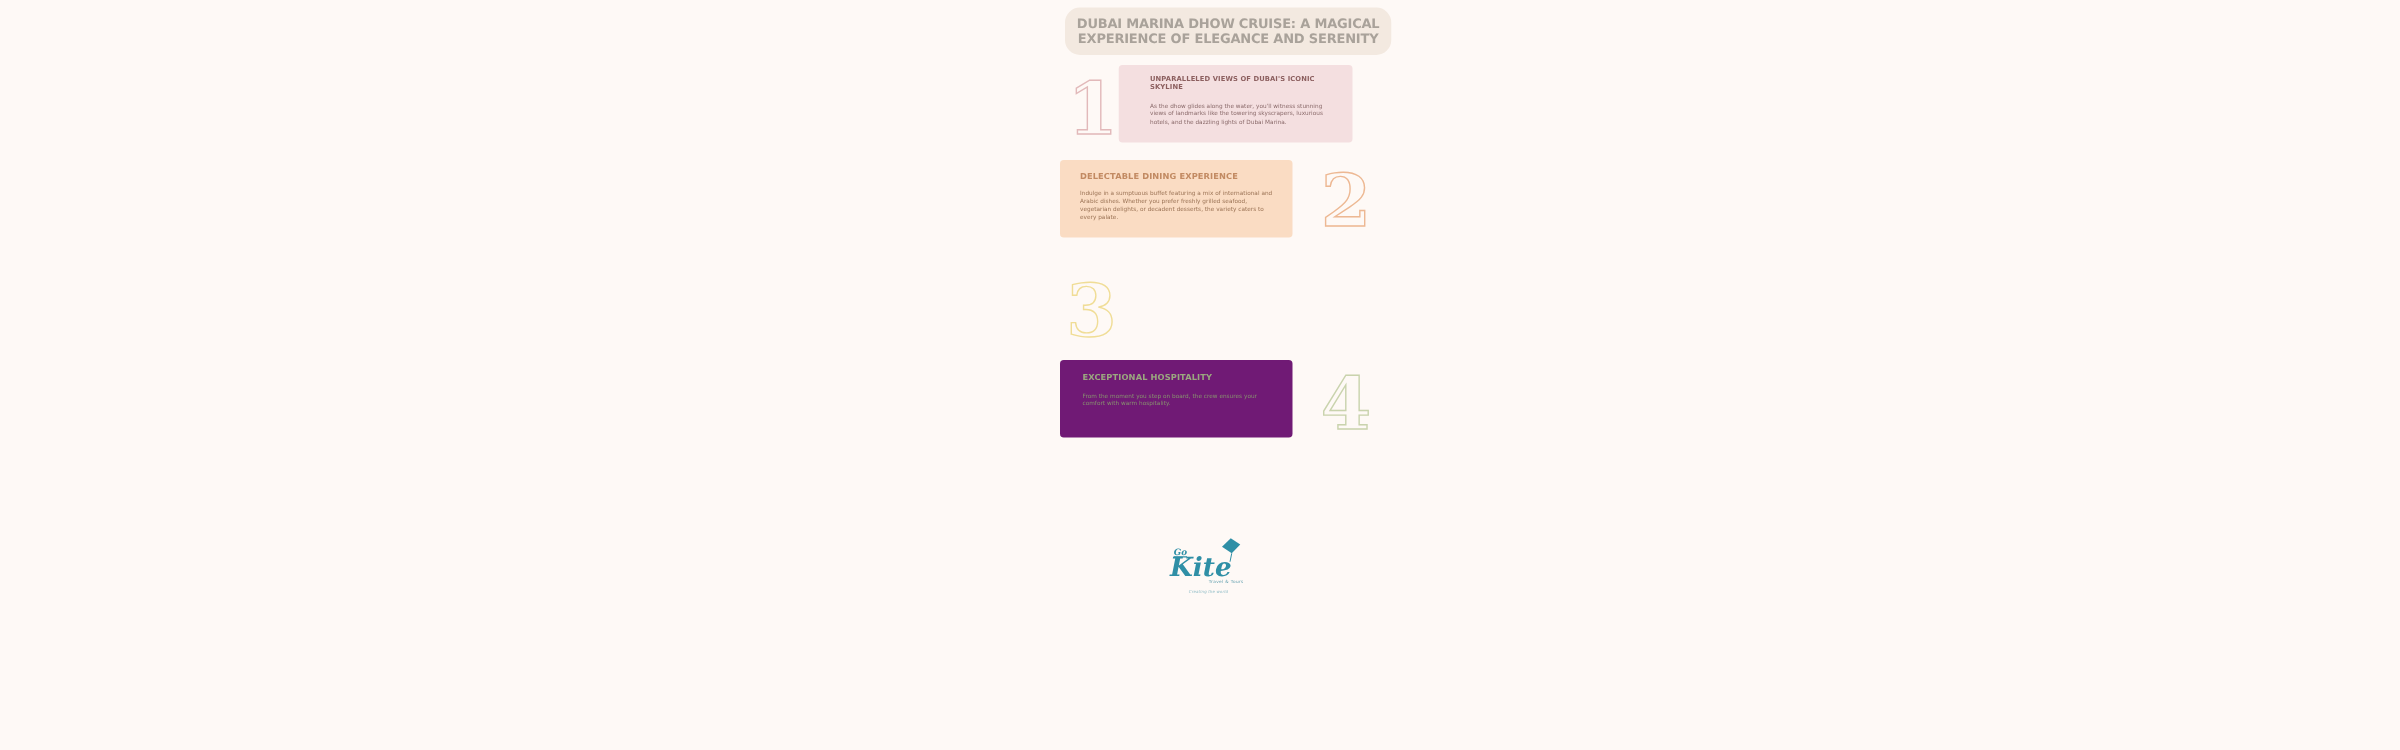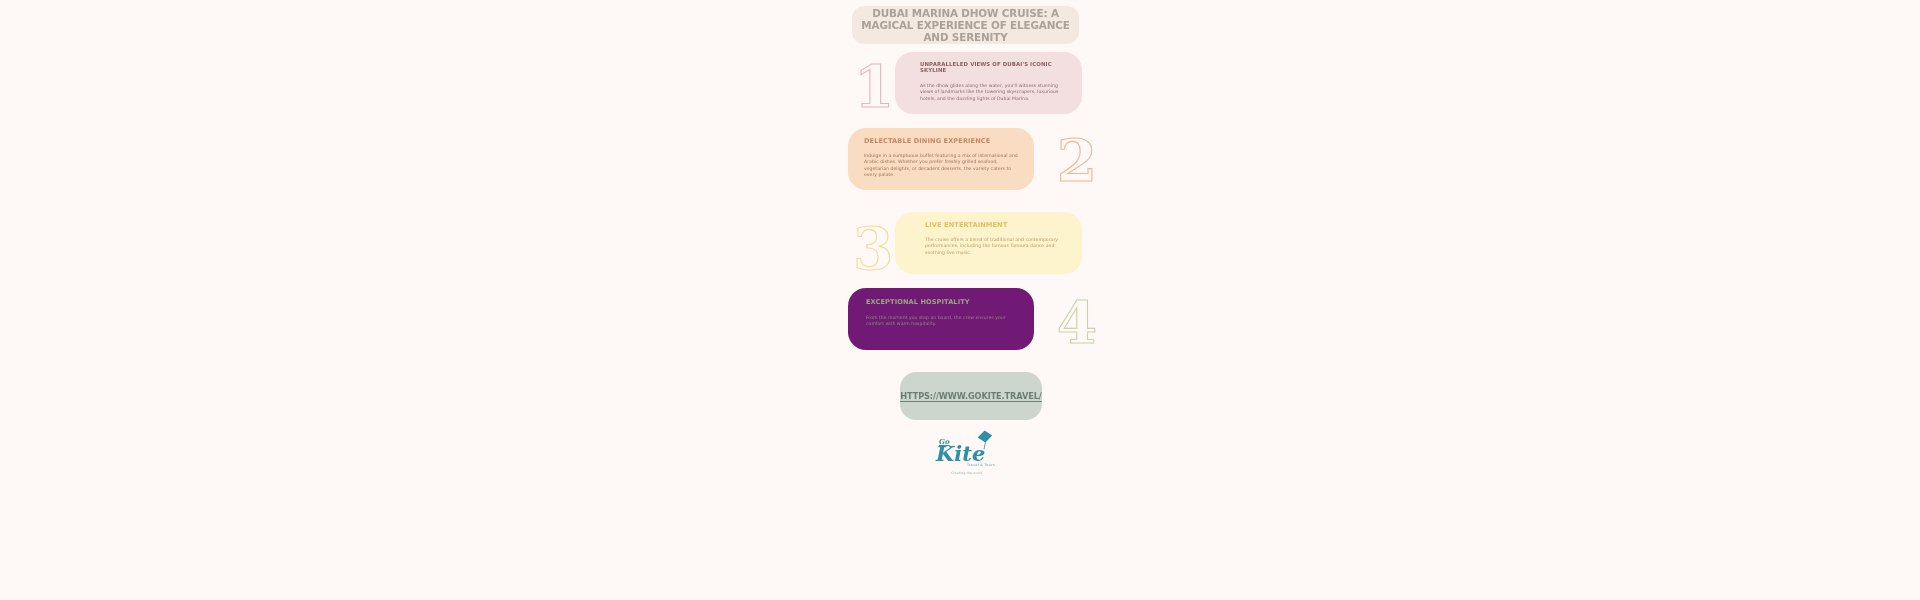--- a/index.html
+++ b/index.html
@@ -30,21 +30,21 @@
     top: 0;
     width: 260px;
     height: 600px;
   }
 
   
   .title-bar {
     position: absolute;
     left: 7px;
     top: 6px;
-    width: 227px;
+    width: 261px;
     height: 38px;
     background: #f3e9e0;
     border-radius: 12px;
     display: flex;
     align-items: center;
     justify-content: center;
     box-sizing: border-box;
     padding: 0 6px;
   }
   .title-text {
@@ -60,21 +60,21 @@
 
   
   .block {
     position: absolute;
     left: 0;
     width: 260px;
   }
 
   .card {
     position: absolute;
-    border-radius: 18px;
+    border-radius: 3px;
     box-sizing: border-box;
   }
   .card-head {
     font-family: "DejaVu Sans", sans-serif;
     font-weight: 700;
     text-transform: uppercase;
     letter-spacing: 0.1px;
   }
   .card-body {
     font-family: "DejaVu Sans", sans-serif;
@@ -227,37 +227,30 @@
     <div class="block blk2">
       <div class="numeral num2">2</div>
       <div class="card card2">
         <div class="card-head">DELECTABLE DINING EXPERIENCE</div>
         <div class="card-body">Indulge in a sumptuous buffet featuring a mix of international and Arabic dishes. Whether you prefer freshly grilled seafood, vegetarian delights, or decadent desserts, the variety caters to every palate.</div>
       </div>
     </div>
 
     <div class="block blk3">
       <div class="numeral num3">3</div>
-      <div class="card card3">
-        <div class="card-head">LIVE ENTERTAINMENT</div>
-        <div class="card-body">The cruise offers a blend of traditional and contemporary performances, including the famous Tanoura dance and soothing live music.</div>
-      </div>
     </div>
 
     <div class="block blk4">
       <div class="numeral num4">4</div>
       <div class="card card4">
         <div class="card-head">EXCEPTIONAL HOSPITALITY</div>
         <div class="card-body">From the moment you step on board, the crew ensures your comfort with warm hospitality.</div>
       </div>
     </div>
 
-    <div class="url-panel">
-      <span class="url-text">HTTPS://WWW.GOKITE.TRAVEL/</span>
-    </div>
 
     <div class="logo">
       <span class="logo-go">Go</span>
       <span class="logo-kite-shape">
         <svg width="18" height="20" viewBox="0 0 18 20" aria-hidden="true">
           <path d="M9.6 0.6 L17.2 5.6 L10.4 12.6 L2.6 7.4 Z" fill="#2f8fa6"></path>
           <path d="M10.4 12.6 L9.0 19.4" stroke="#2f8fa6" stroke-width="0.8" fill="none"></path>
         </svg>
       </span>
       <span class="logo-kite">Kite</span>

